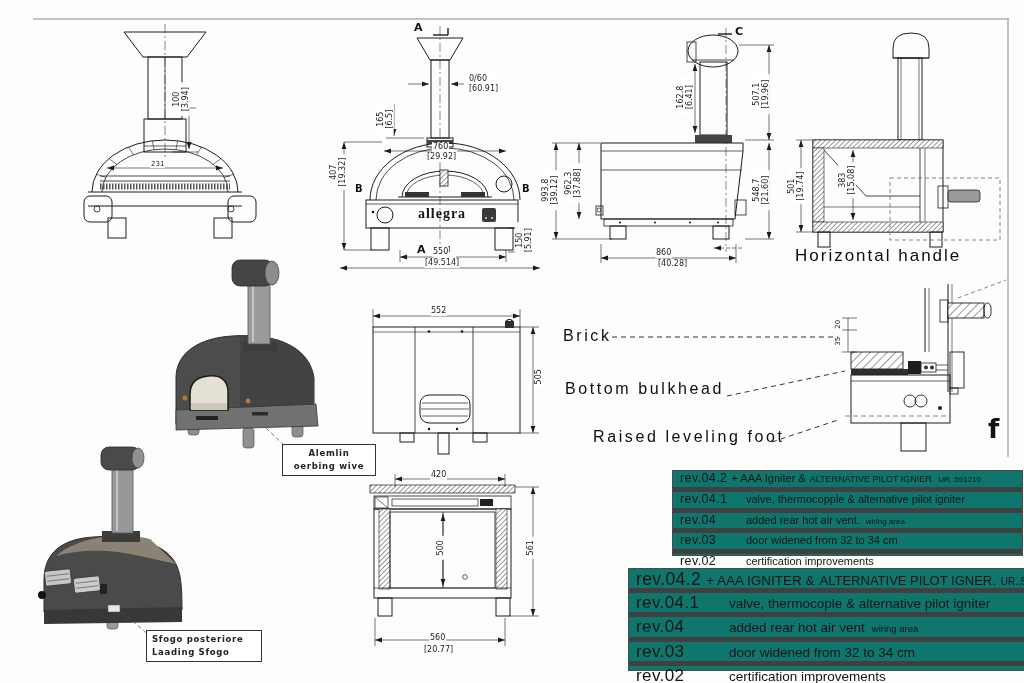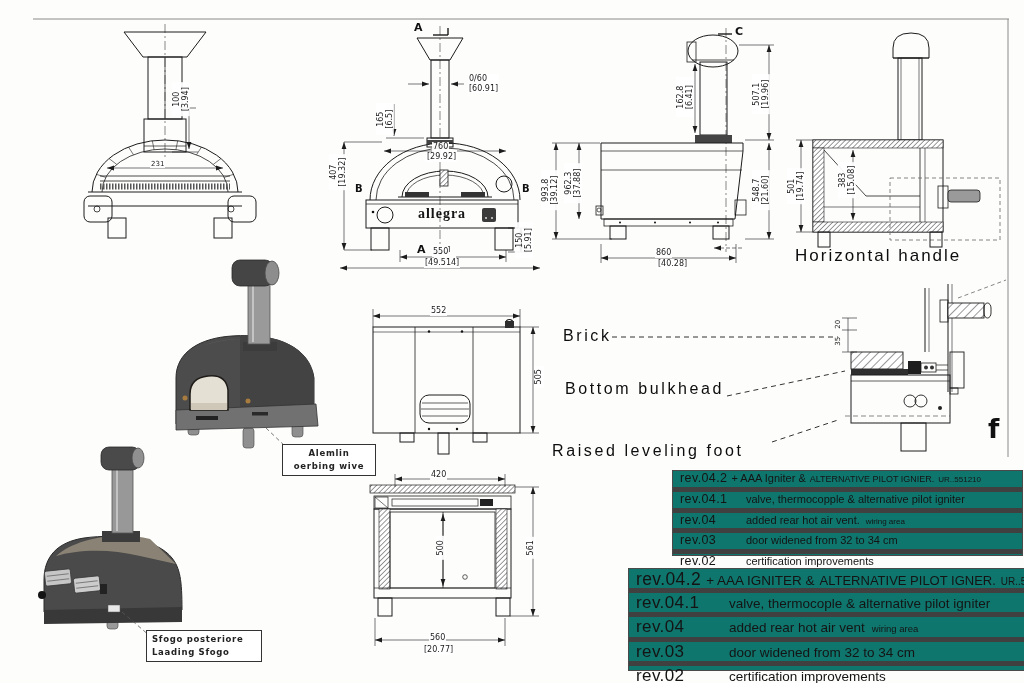--- a/index.html
+++ b/index.html
@@ -441,21 +441,21 @@
 <div class="dim rot" style="left:528px;top:372px;width:20px;">505</div>
 
 <div class="dim" style="left:430px;top:470px;">420</div>
 <div class="dim rot" style="left:429px;top:543px;width:22px;">500</div>
 <div class="dim rot" style="left:520px;top:543px;width:20px;">561</div>
 <div class="dim" style="left:429px;top:633px;">560</div>
 <div class="dim" style="left:423px;top:645px;">[20.77]</div>
 
 <div class="callout" style="left:563px;top:327px;">Brick</div>
 <div class="callout" style="left:565px;top:380px;">Bottom bulkhead</div>
-<div class="callout" style="left:552px;top:428px;margin-top:14px;">Raised leveling foot</div>
+<div class="callout" style="left:593px;top:428px;">Raised leveling foot</div>
 <div class="dim tiny rot" style="left:830px;top:320px;width:14px;background:transparent;">20</div>
 <div class="dim tiny rot" style="left:830px;top:337px;width:14px;background:transparent;">35</div>
 
 <div class="tagbox" style="left:282px;top:444px;width:82px;text-align:center;">
   <div>Alemlin</div>
     <div>oerbing wive</div>
   </div>
 <div class="tagbox" style="left:146px;top:630px;width:104px;text-align:left;">
   <div>Sfogo posteriore</div>
     <div>Laading Sfogo</div>

